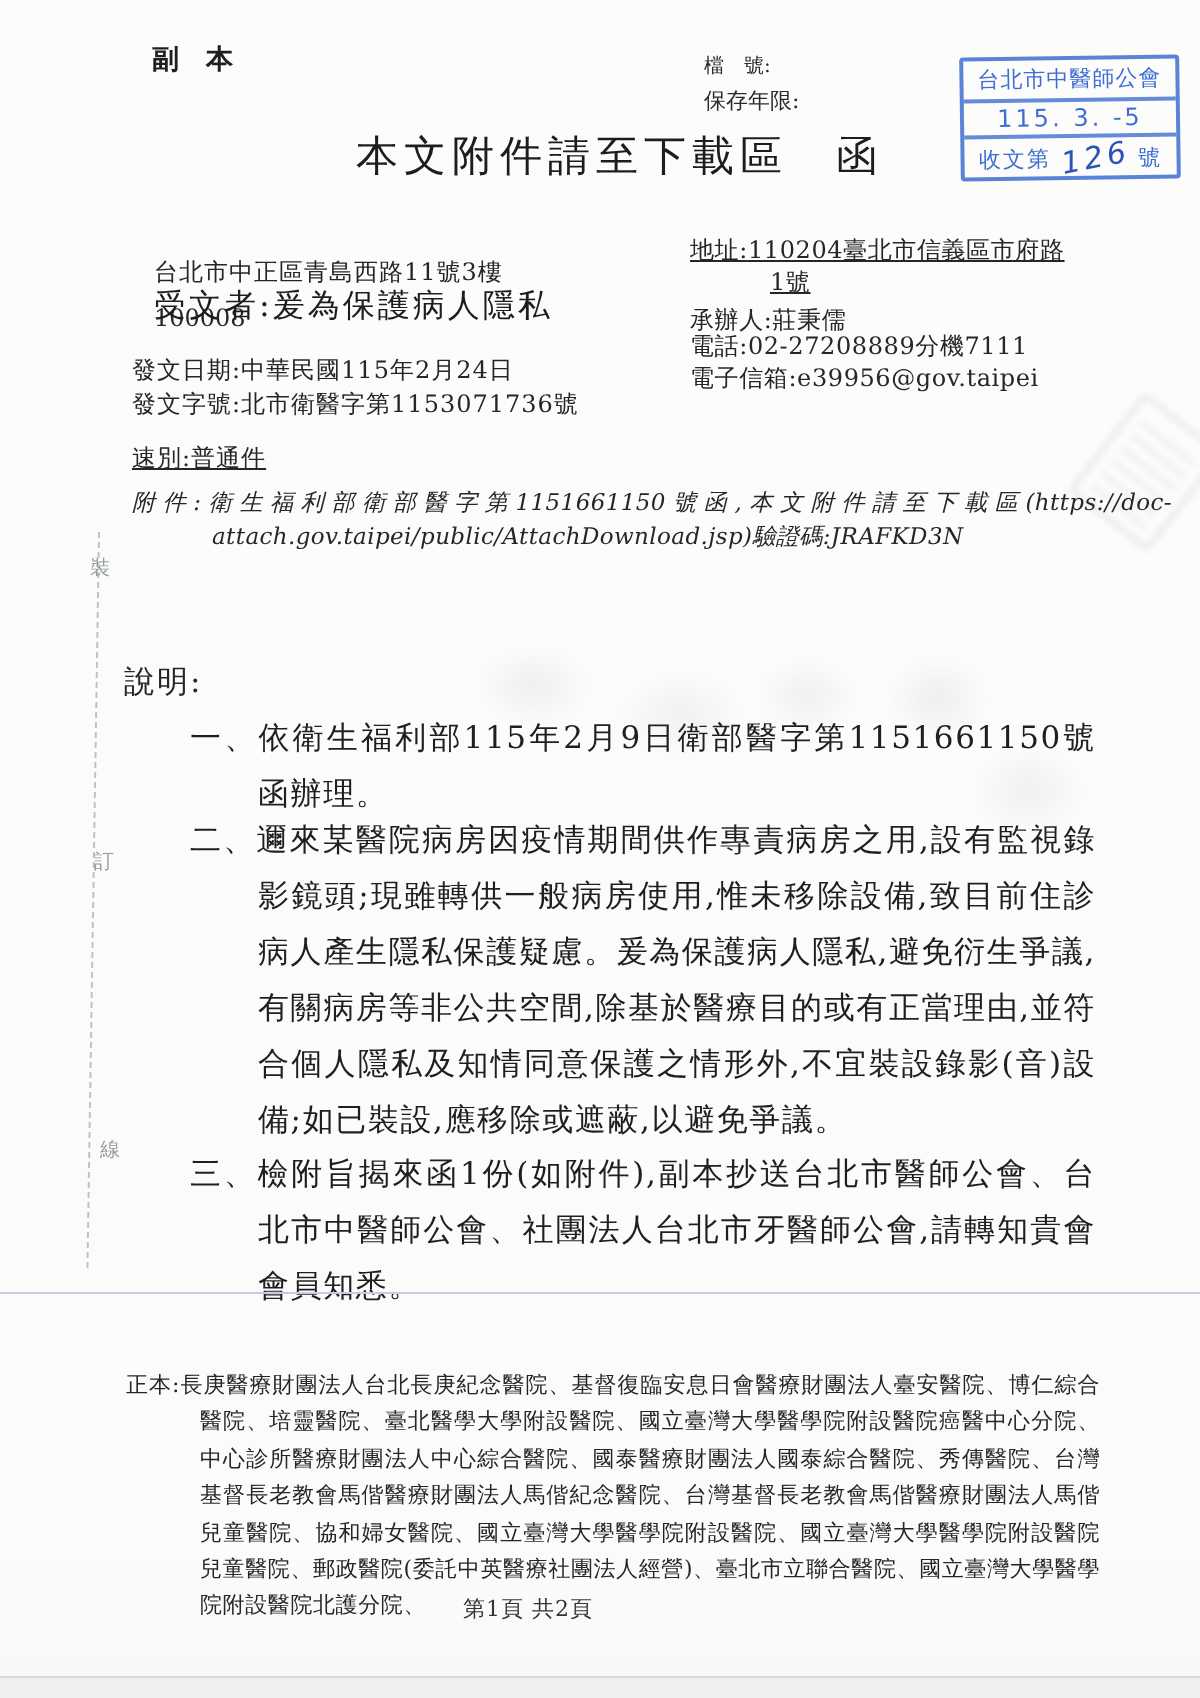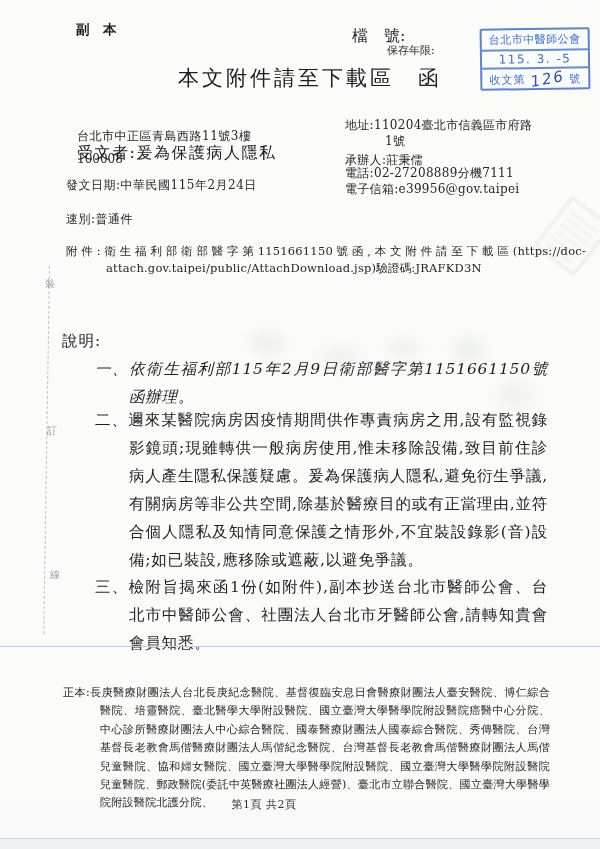--- a/index.html
+++ b/index.html
@@ -10,22 +10,22 @@
   }
   .paper{
     position:relative;width:600px;height:849px;overflow:hidden;
     background:linear-gradient(180deg,#fcfcfb 0%,#fbfbfa 92%,#f7f8f8 100%);
     color:#26262a;
   }
   .abs{position:absolute;}
 
   
   .copy-label{top:21px;left:76px;font-size:13.5px;font-weight:bold;color:#1f1f23;}
-  .file-no{top:26px;left:352px;font-size:16px;color:#2a2a2e;}
-  .retention{top:43px;left:352px;font-size:11px;color:#2a2a2e;margin-left:35px;}
+  .file-no{top:26px;left:352px;font-size:10px;color:#2a2a2e;}
+  .retention{top:43px;left:352px;font-size:11px;color:#2a2a2e;}
   .doc-title{top:64px;left:20px;width:580px;text-align:center;
     font-size:21px;letter-spacing:3px;color:#1d1d21;}
 
   
   .stamp{top:28px;left:480px;width:110px;height:62px;
     border:2px solid rgba(62,110,210,.85);border-radius:2px;
     transform:rotate(-0.8deg);color:#3e6ed2;box-sizing:border-box;
     background:rgba(255,255,255,.0);}
   .stamp-row{box-sizing:border-box;text-align:center;white-space:nowrap;}
   .stamp-org{height:21px;line-height:20px;font-size:11px;letter-spacing:.5px;
@@ -37,41 +37,41 @@
     color:#2d52b6;transform:rotate(-10deg) translateY(1px);letter-spacing:2px;
     font-family:"DejaVu Sans","Liberation Sans",sans-serif;}
 
   
   .r-code{top:112px;left:77px;font-size:12px;margin-top:40px;}
   .r-street{top:128px;left:77px;font-size:12px;letter-spacing:.5px;}
   .r-to{top:143px;left:77px;font-size:16px;letter-spacing:1.5px;color:#1d1d21;}
   .meta-line{left:66px;font-size:12px;letter-spacing:.5px;}
   .m-date{top:177px;}
   .m-no{top:194px;}
-  .m-speed{top:211px;}
+  .m-speed{top:221px;text-decoration:underline;}
   .m-security{top:228px;}
   .attachment{top:243px;left:66px;width:480px;font-size:11.5px;line-height:16.5px;
-    padding-left:40px;text-indent:-40px;letter-spacing:.2px;text-align:justify;}
+    padding-left:40px;text-indent:-40px;letter-spacing:.2px;text-align:justify;font-style:italic;}
 
   
   .contact{left:345px;font-size:12px;letter-spacing:.3px;}
-  .c-addr{top:117px;width:210px;padding-left:40px;text-indent:-40px;line-height:16px;}
+  .c-addr{top:117px;width:210px;padding-left:40px;text-indent:-40px;line-height:16px;text-decoration:underline;}
   .c-officer{top:152px;}
   .c-phone{top:165px;}
   .c-email{top:181px;}
 
   
   .subject{top:284px;left:62px;width:486px;font-size:16.5px;line-height:27px;
     padding-left:56px;text-indent:-56px;box-sizing:border-box;
     letter-spacing:1px;text-align:justify;color:#1e1e22;}
   .explain-label{top:331px;left:62px;font-size:15.5px;letter-spacing:1px;}
   .item{left:95px;width:453px;font-size:15.5px;line-height:28px;
     padding-left:34px;text-indent:-34px;box-sizing:border-box;
     letter-spacing:.8px;text-align:justify;color:#1f1f23;}
-  .item-1{top:355px;font-style:italic;}
+  .item-1{top:355px;}
   .item-2{top:406px;}
   .item-3{top:573px;}
 
   .separator{top:646px;left:0;width:600px;height:1px;background:#c3cede;}
 
   .distribution{top:684px;left:63px;width:487px;font-size:11px;line-height:18.4px;
     padding-left:37px;text-indent:-37px;box-sizing:border-box;
     letter-spacing:.3px;text-align:justify;color:#26262a;}
 
   .page-footer{top:797px;left:0;width:528px;text-align:center;font-size:11px;
@@ -122,20 +122,21 @@
     <div class="stamp-row stamp-org">台北市中醫師公會</div>
     <div class="stamp-row stamp-date">115. 3. -5</div>
     <div class="stamp-row stamp-receipt"><span>收文第</span> <span class="stamp-hand">126</span> <span>號</span></div>
   </div>
 
   <div class="abs r-code">100008</div>
   <div class="abs r-street">台北市中正區青島西路11號3樓</div>
   <div class="abs r-to">受文者:爰為保護病人隱私</div>
 
   <div class="abs meta-line m-date">發文日期:中華民國115年2月24日</div>
+  <div class="abs meta-line m-no">發文字號:北市衛醫字第1153071736號</div>
   <div class="abs meta-line m-speed">速別:普通件</div>
   <div class="abs attachment"><span>附件:</span><span>衛生福利部衛部醫字第1151661150號函,本文附件請至下載區(https://doc-attach.gov.taipei/public/AttachDownload.jsp)驗證碼:JRAFKD3N</span></div>
 
   <div class="abs contact c-addr"><span>地址:</span><span>110204臺北市信義區市府路</span><br><span>1號</span></div>
   <div class="abs contact c-officer">承辦人:莊秉儒</div>
   <div class="abs contact c-phone">電話:02-27208889分機7111</div>
   <div class="abs contact c-email">電子信箱:e39956@gov.taipei</div>
 
 
   <div class="abs explain-label">說明:</div>

